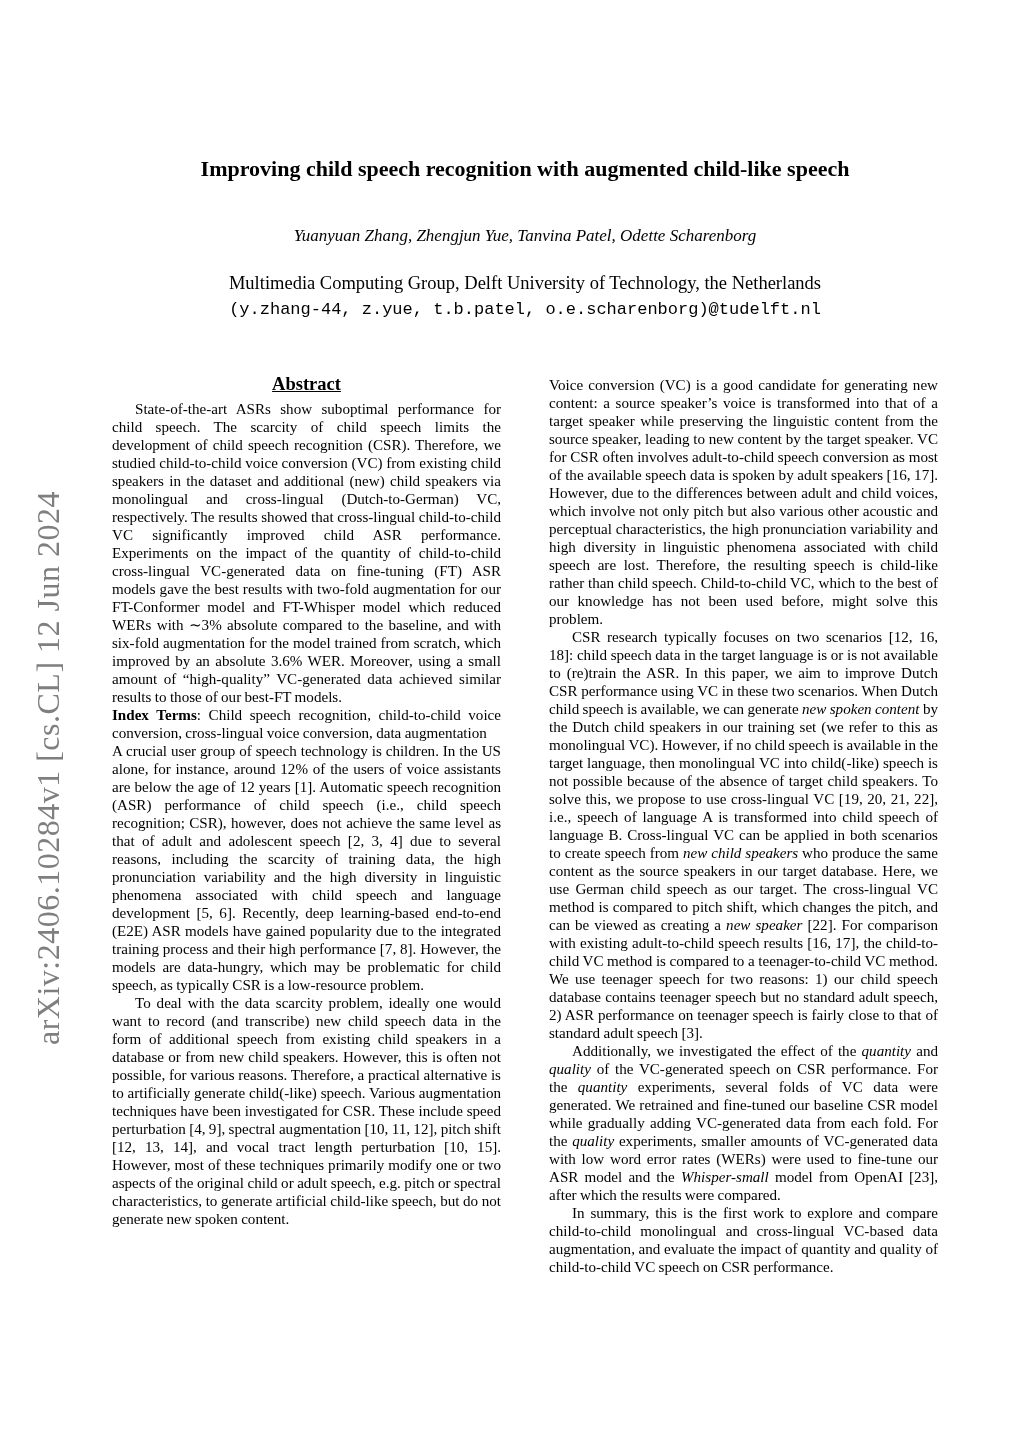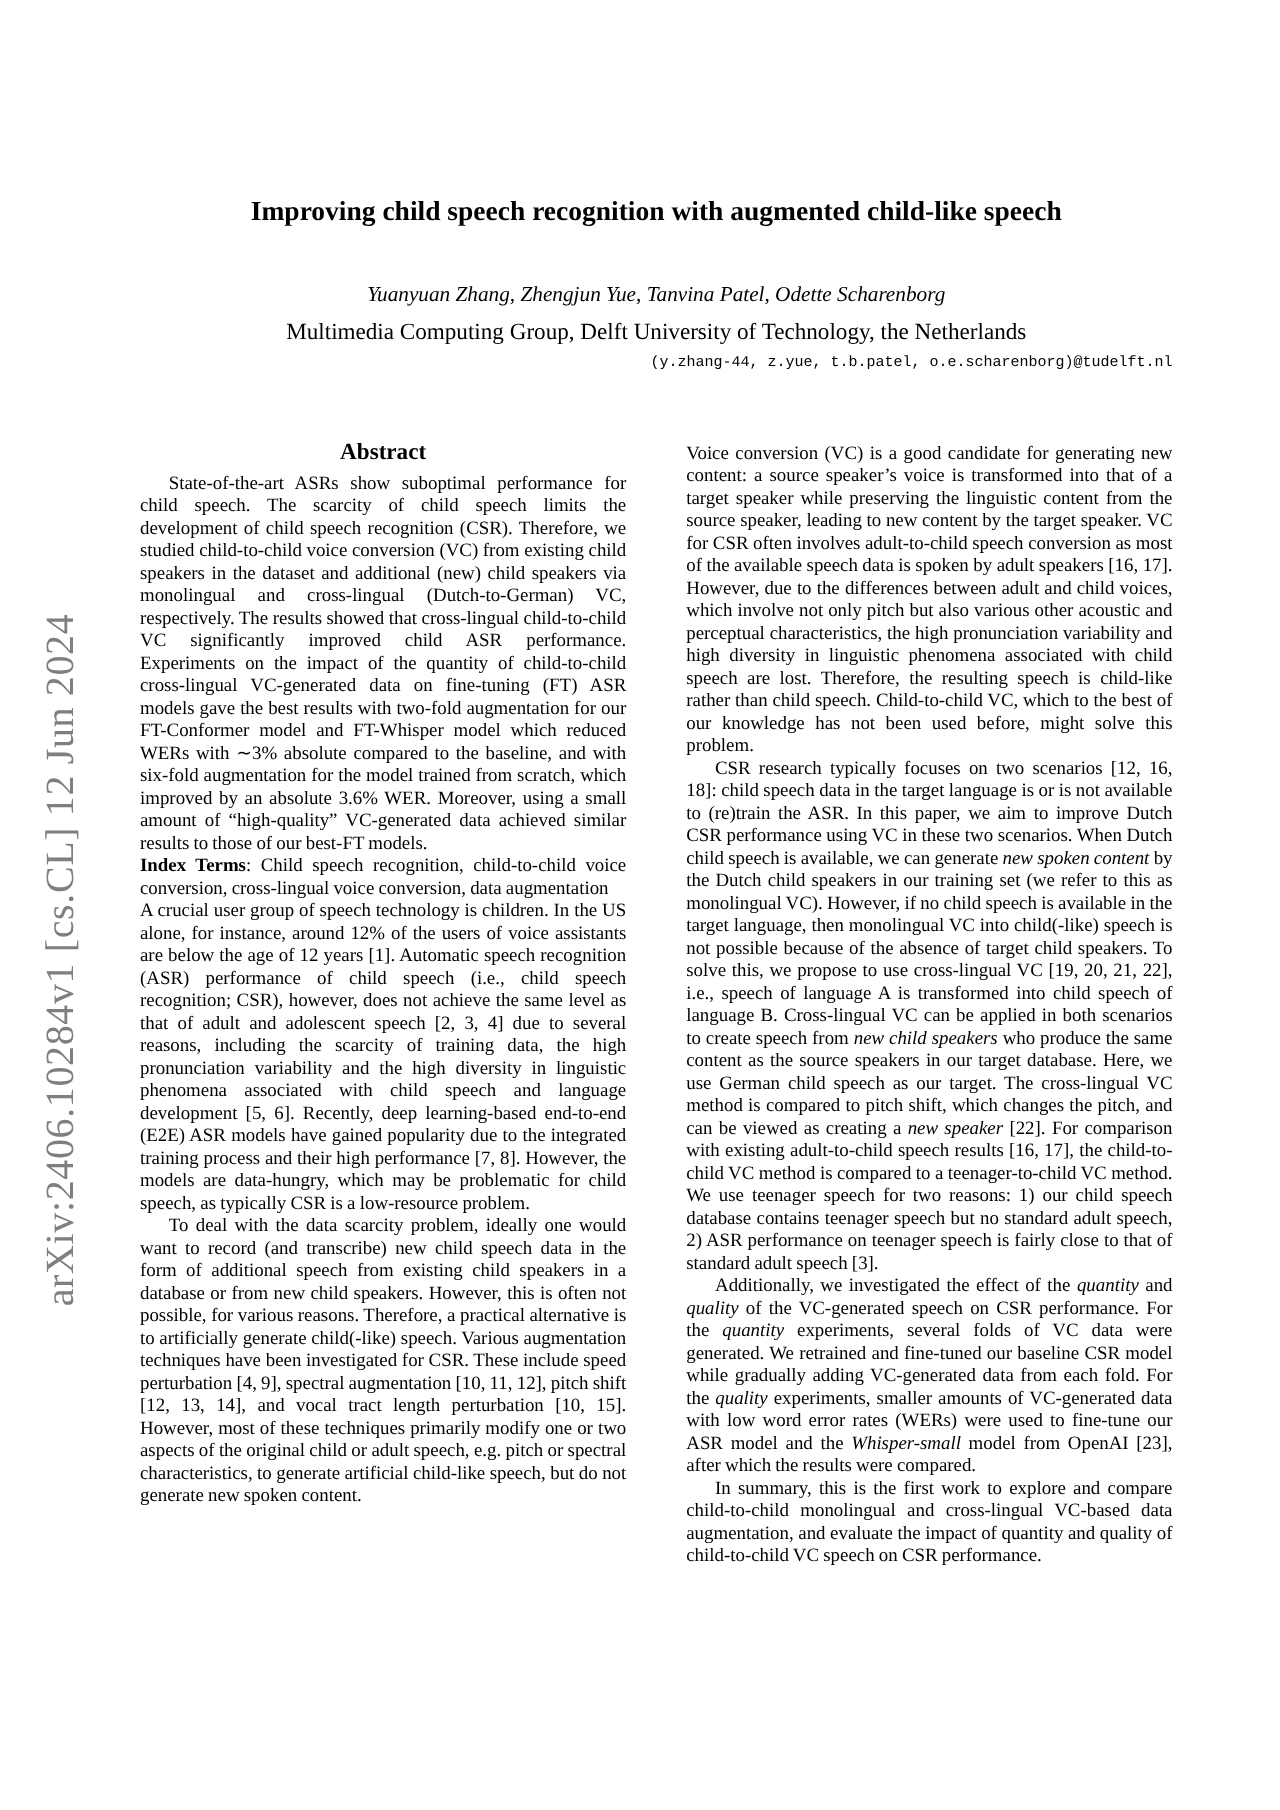--- a/index.html
+++ b/index.html
@@ -42,29 +42,29 @@
     font-weight: bold;
     line-height: 1.2;
   }
   .authors {
     margin-top: 44px;
     text-align: center;
     font-style: italic;
     font-size: 17px;
   }
   .affiliation {
-    margin-top: 10px;
+    margin-top: 27px;
     text-align: center;
     font-size: 18.5px;
   }
   .email {
     margin-top: 6px;
-    text-align: right;
+    text-align: center;
     font-family: "Liberation Mono", monospace;
-    font-size: 12px;
+    font-size: 17px;
     letter-spacing: 0px;
   }
   .columns {
     display: flex;
     gap: 48px;
     margin-top: 54px;
   }
   .col {
     width: 389px;
     font-size: 15.1px;
@@ -73,21 +73,21 @@
     hyphens: auto;
     -webkit-hyphens: auto;
     word-spacing: -0.4px;
   }
   .col h2 {
     font-size: 18.5px;
     font-weight: bold;
     text-align: center;
     margin: 0;
   }
-  .abstract-heading { margin-bottom: 7px !important; margin-top: 2px !important; }
+  .abstract-heading { margin-bottom: 7px !important; margin-top: 2px !important; text-decoration: underline; }
   .intro-heading { margin-top: 21px !important; margin-bottom: 11px !important; }
   .col p { margin: 0; }
   .indent { text-indent: 23px; }
   .noindent { text-indent: 0; }
   .bold { font-weight: bold; }
   .rightcol p:first-child { margin-top: 3px; }
 </style>
 </head>
 <body>
 

